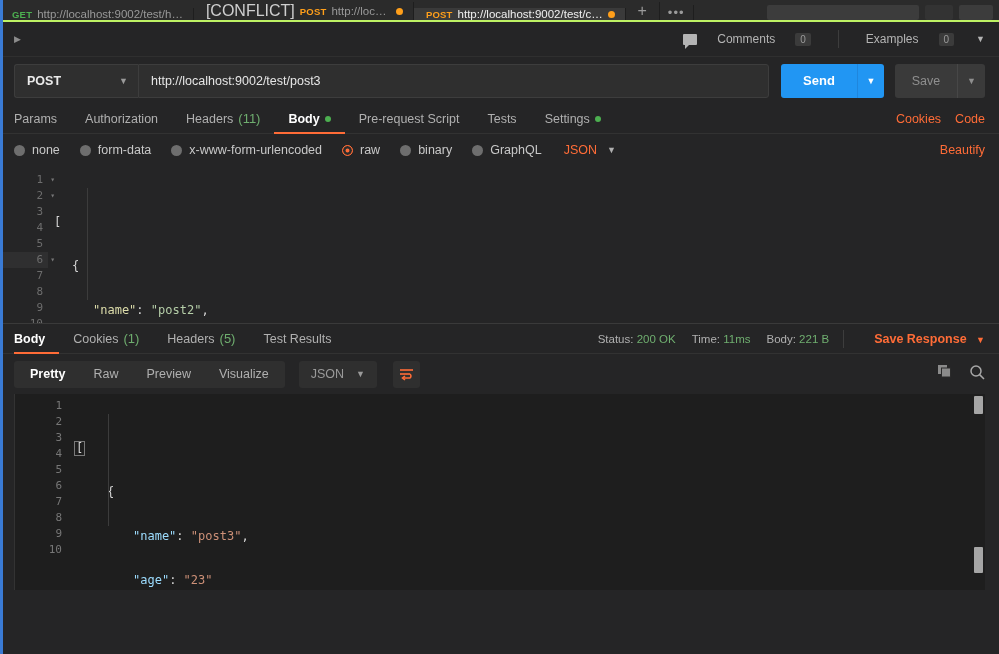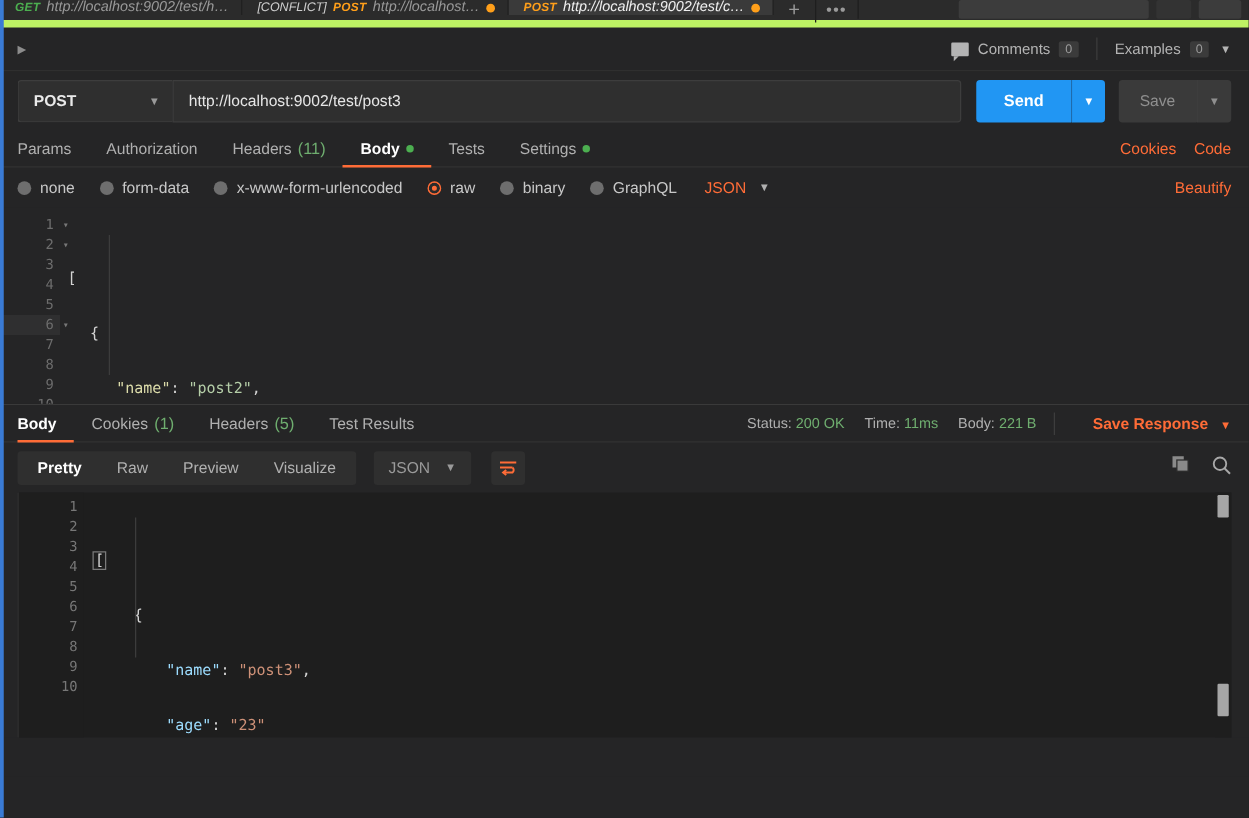--- a/index.html
+++ b/index.html
@@ -9,41 +9,40 @@
     font-family: "Liberation Sans", sans-serif;
     color: #d4d4d4;
     overflow: hidden;
   }
 
   
   .tabbar {
     height: 22px;
     background: #2b2b2b;
     display: flex;
-    align-items: flex-start;
-    border-bottom: 6px solid #bef264;
+    align-items: flex-end;
+    border-bottom: 2px solid #bef264;
     position: relative;
-    font-style: italic;
   }
   .tab {
     display: flex; align-items: center;
     padding: 0 10px 0 12px;
     font-size: 11.5px;
     color: #999;
     border-right: 1px solid #1e1e1e;
     background: #2b2b2b;
     white-space: nowrap;
     max-width: 220px;
     gap: 5px;
   }
   .tab.active { background: #3a3a3a; color: #e6e6e6; }
   .tab .verb { font-weight: bold; font-size: 9.5px; letter-spacing: .2px; }
   .verb.get { color: #4caf50; }
   .verb.post { color: #ff9f1a; }
-  .tab .conflict { color: #cfcfcf; font-size: 10px; }
+  .tab .conflict { color: #cfcfcf; font-size: 16px; }
   .tab .url { overflow: hidden; text-overflow: ellipsis; }
   .tab.active .url { color: #f0f0f0; }
   .dot-unsaved {
     width: 7px; height: 7px; border-radius: 50%;
     background: #ff9f1a; flex: none;
   }
   .tab-plus, .tab-more {
     display: flex; align-items: center; justify-content: center;
     width: 34px; color: #9a9a9a; font-size: 16px;
     border-right: 1px solid #1e1e1e;
@@ -66,21 +65,21 @@
     padding: 0 14px 0 14px; background: #252526;
     border-bottom: 1px solid #2f2f2f;
   }
   .crumb-caret {
     color: #8c8c8c; font-size: 9px; margin-right: 8px;
   }
   .crumb-title {
     font-size: 13px; font-weight: bold; color: #eaeaea;
   }
   .crumbrow-right {
-    margin-left: auto; display: flex; align-items: center; gap: 0;
+    margin-left: auto; display: flex; align-items: center; gap: 13px;
     color: #b4b4b4; font-size: 12px;
   }
   .cmt-icon {
     display: inline-block; width: 14px; height: 11px;
     position: relative; margin-right: 7px;
   }
   .cmt-icon:before {
     content: ""; position: absolute; inset: 0;
     background: #b4b4b4; border-radius: 1px;
   }
@@ -355,20 +354,23 @@
   <div class="rtab">
     <span>Authorization</span>
   </div>
   <div class="rtab">
     <span>Headers</span>
     <span class="cnt">(11)</span>
   </div>
   <div class="rtab active">
     <span>Body</span>
     <span class="greendot"></span>
+  </div>
+  <div class="rtab">
+    <span>Pre-request Script</span>
   </div>
   <div class="rtab">
     <span>Tests</span>
   </div>
   <div class="rtab">
     <span>Settings</span>
     <span class="greendot"></span>
   </div>
   <div class="reqtabs-right">
     <span>Cookies</span>

